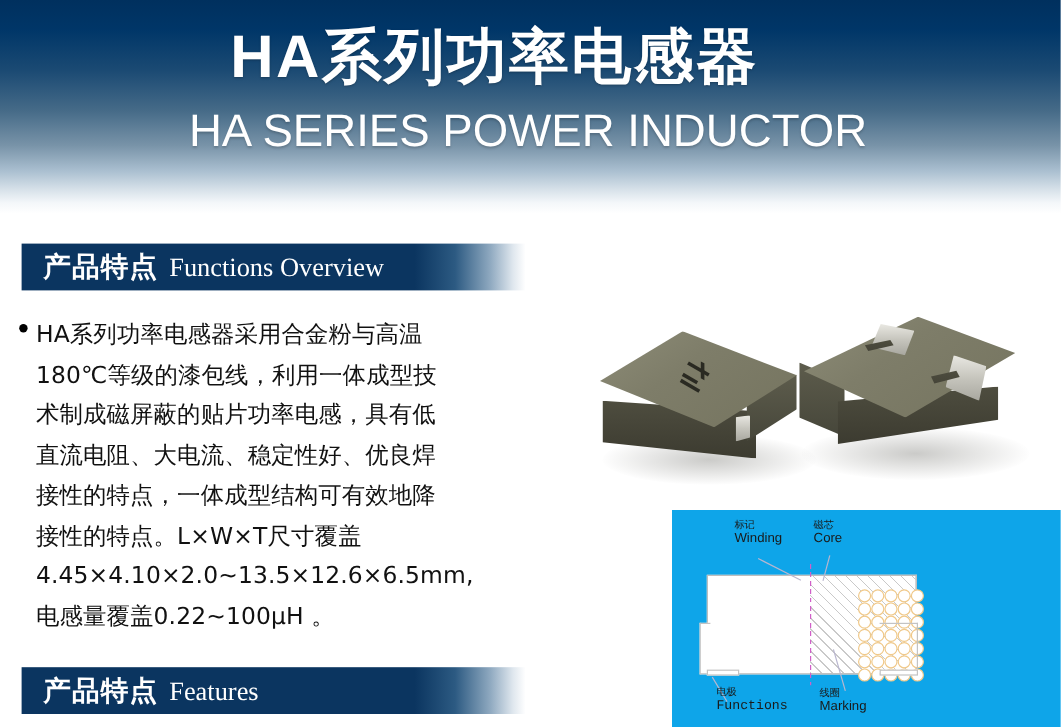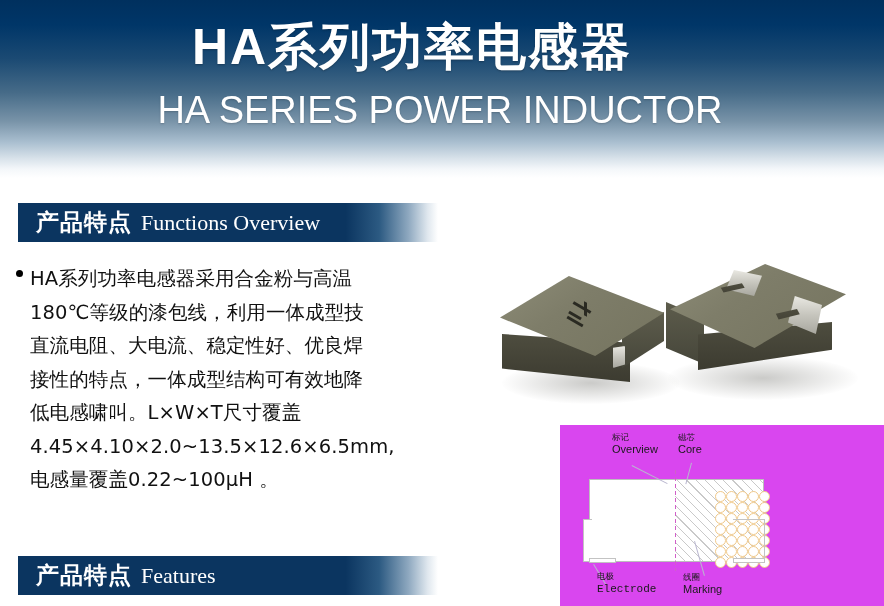--- a/index.html
+++ b/index.html
@@ -137,21 +137,21 @@
   }
   .marking-line {
     position:absolute;
     background:#2a2a22;
   }
 
   
   #diagram {
     position:absolute; left:560px; top:425px;
     width:324px; height:181px;
-    background:#d946ef;
+    background:#0ea5e9;
   }
   .dg-label {
     position:absolute;
     color:#1a1a1a;
     line-height:1.12;
     white-space:nowrap;
   }
   .dg-label .cn { display:block; font-size:8.5px; }
   .dg-label .en { display:block; font-size:11px; }
   .leader {
@@ -212,23 +212,24 @@
     <div class="sec-label">
       <span>产品特点</span><span class="en">Functions Overview</span>
     </div>
   </div>
 
   <div id="overview-block">
     <div id="overview-bullet"></div>
     <div id="overview-text">
       <p>HA系列功率电感器采用合金粉与高温</p>
       <p>180℃等级的漆包线，利用一体成型技</p>
+      <p>术制成磁屏蔽的贴片功率电感，具有低</p>
       <p>直流电阻、大电流、稳定性好、优良焊</p>
       <p>接性的特点，一体成型结构可有效地降</p>
-      <p>低电感啸叫。L×W×T尺寸覆盖</p>
+      <p>接性的特点。L×W×T尺寸覆盖</p>
       <p class="last">4.45×4.10×2.0~13.5×12.6×6.5mm,</p>
       <p class="last">电感量覆盖0.22~100μH 。</p>
     </div>
   </div>
 
   <div id="photos">
 
     <div class="shadow" style="left:32px; top:104px; width:178px; height:42px;"></div>
     <div class="shadow" style="left:198px; top:98px; width:190px; height:44px;"></div>
 
@@ -328,31 +329,31 @@
 
     <div class="dg-mark" style="left:115px; top:45px; height:101px;"></div>
 
     <div class="leader" style="left:72px; top:40px; width:40px; transform:rotate(27deg);"></div>
     <div class="leader" style="left:132px; top:38px; width:22px; transform:rotate(105deg);"></div>
     <div class="leader" style="left:34px; top:139px; width:24px; transform:rotate(59deg);"></div>
     <div class="leader" style="left:135px; top:116px; width:36px; transform:rotate(74deg);"></div>
 
     <div class="dg-label" style="left:52px; top:8px;">
       <span class="cn">标记</span>
-      <span class="en">Overview</span>
+      <span class="en">Winding</span>
     </div>
 
     <div class="dg-label" style="left:118px; top:8px;">
       <span class="cn">磁芯</span>
       <span class="en">Core</span>
     </div>
 
     <div class="dg-label" style="left:37px; top:148px;font-family:Liberation Mono, monospace;">
       <span class="cn">电极</span>
-      <span class="en">Electrode</span>
+      <span class="en">Functions</span>
     </div>
 
     <div class="dg-label" style="left:123px; top:148px;">
       <span class="cn">线圈</span>
       <span class="en">Marking</span>
     </div>
   </div>
 
   <div id="sec-features" class="sec-bar">
     <div class="sec-label">

